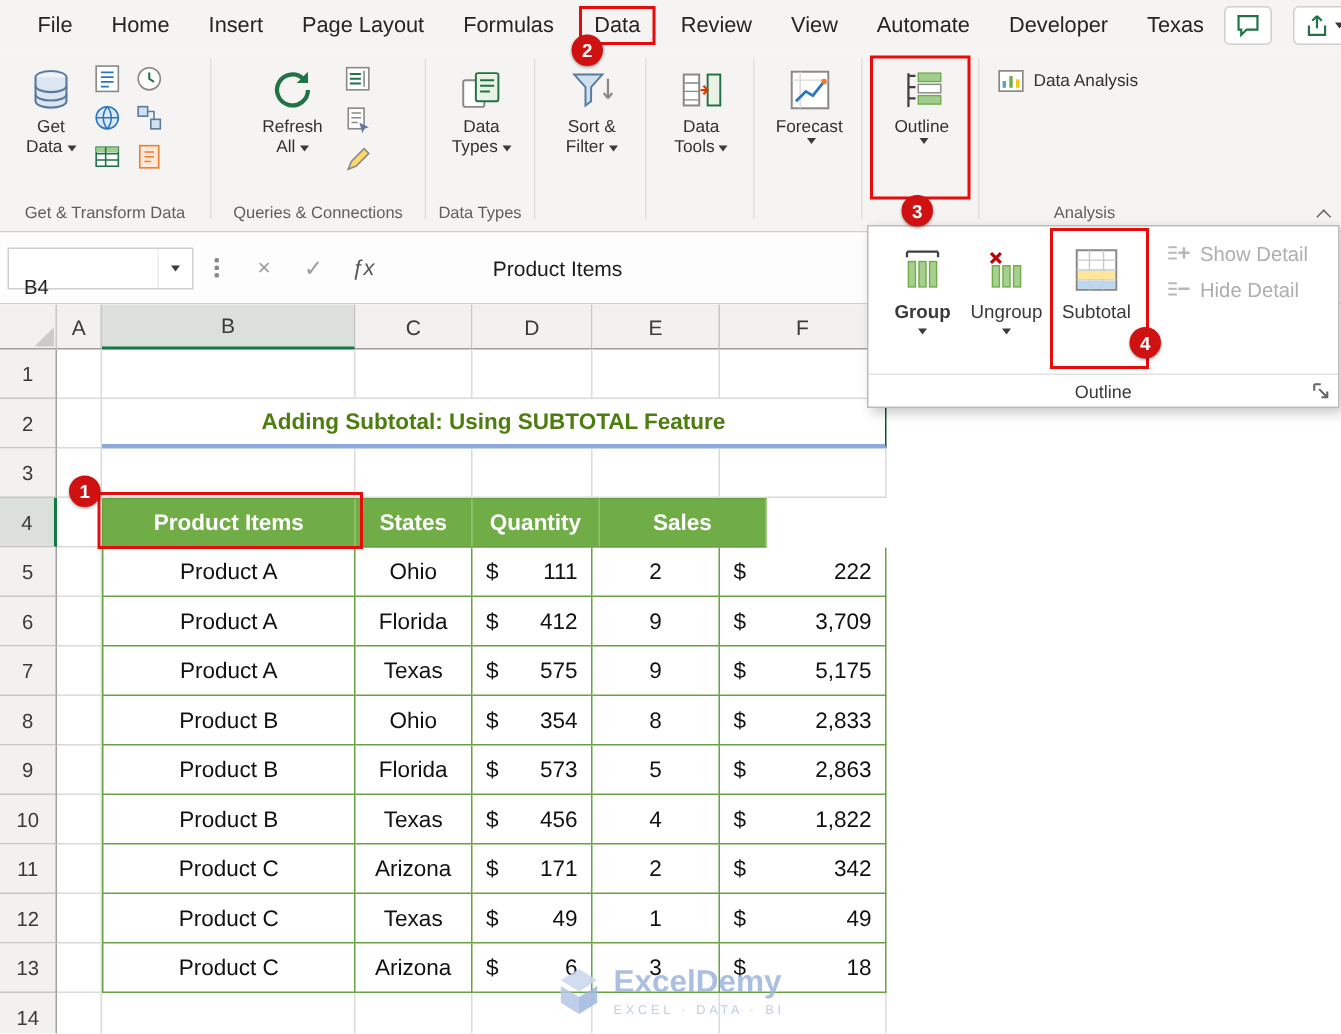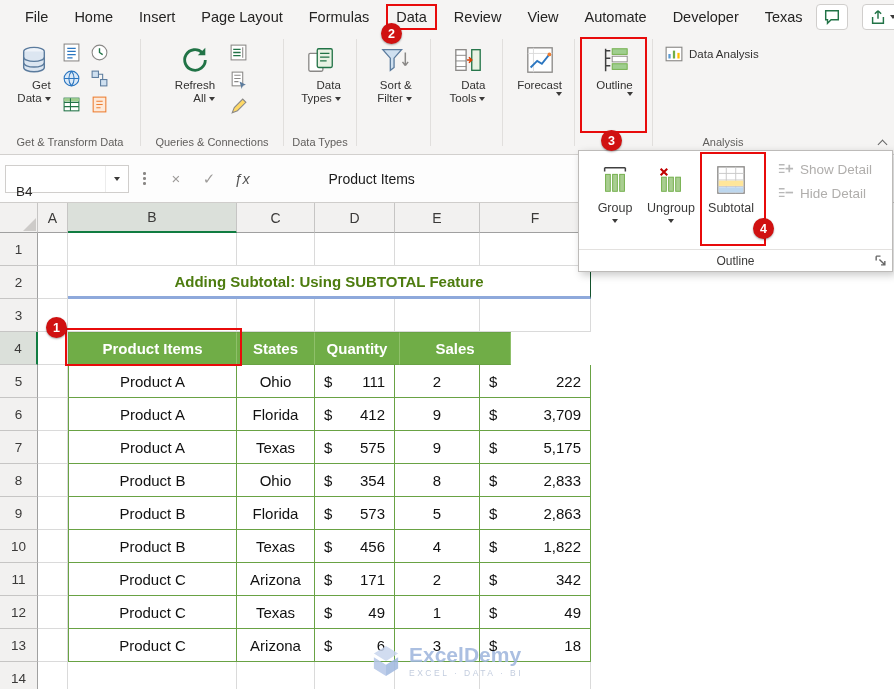--- a/index.html
+++ b/index.html
@@ -14,21 +14,21 @@
   .mb-btn { display:flex; align-items:center; gap:3px; border:1px solid #d0cecc; border-radius:4px; padding:3px 6px; background:#fff; }
 
   
   .ribbon { position:absolute; top:33px; left:0; width:894px; height:122px; background:#f5f4f3; border-bottom:1px solid #d2d0ce; display:flex; }
   .rdiv { width:1px; background:#e1dfdd; margin:6px 0 8px; flex:0 0 auto; }
   .rgroup { position:relative; flex:0 0 auto; height:121px; }
   .rglabel { position:absolute; bottom:6px; left:0; right:0; text-align:center; font-size:11px; color:#605e5c; white-space:nowrap; }
   .rgc { display:flex; align-items:flex-start; padding:0 4px 0 6px; }
   .bigbtn { display:flex; flex-direction:column; align-items:center; width:56px; padding-top:12px; }
   .bigbtn svg { width:30px; height:30px; }
-  .blbl { margin-top:4px; font-size:11.5px; color:#323130; line-height:13px; text-align:center; display:flex; flex-direction:column; align-items:flex-end; }
+  .blbl { margin-top:4px; font-size:11.5px; color:#323130; line-height:13px; text-align:center; display:flex; flex-direction:column; align-items:center; }
   .bl2 { display:flex; align-items:center; gap:3px; }
   .chev { width:0; height:0; border-left:3.5px solid transparent; border-right:3.5px solid transparent; border-top:4px solid #3b3a39; display:inline-block; }
   .minigrid { display:grid; grid-template-columns:19px 19px; gap:7px 9px; padding-top:10px; }
   .minicol { display:flex; flex-direction:column; gap:8px; padding-top:10px; margin-left:6px; }
   .mini { width:19px; height:19px; }
   .mini svg { width:19px; height:19px; display:block; }
   .da-btn { display:flex; align-items:center; gap:6px; margin:12px 0 0 12px; font-size:11.5px; color:#323130; }
   .da-btn svg { width:18px; height:18px; }
   .rg-analysis .rglabel { left:0; width:140px; right:auto; }
   .collapse-chev { position:absolute; right:8px; bottom:6px; width:7px; height:7px; border-left:1.5px solid #666; border-top:1.5px solid #666; transform:rotate(45deg); }
@@ -66,21 +66,21 @@
   .wm { position:absolute; left:372px; top:441px; display:flex; align-items:center; gap:9px; opacity:.85; }
   .wm-name { font-size:21px; font-weight:bold; color:#9db4dc; line-height:22px; }
   .wm-tag { font-size:8.5px; letter-spacing:2.5px; color:#b9c5d9; margin-top:2px; }
 
   
   .opanel { position:absolute; left:578px; top:150px; width:315px; height:122px; background:#fff; border:1px solid #bdbbb9; box-shadow:3px 3px 8px rgba(0,0,0,.22); z-index:50; }
   .om-item { position:absolute; top:5px; width:56px; height:92px; display:flex; flex-direction:column; align-items:center; padding-top:8px; }
   .om-item svg { width:32px; height:32px; }
   .om-lbl { margin-top:5px; font-size:12.5px; color:#3b3a39; }
   .om-item .chev { margin-top:4px; }
-  #om-group{left:8px;} #om-ungroup{left:64px;} #om-subtotal{left:124px;}
+  #om-group{left:8px;font-weight:bold;} #om-ungroup{left:64px;} #om-subtotal{left:124px;}
   .om-side { position:absolute; left:198px; top:10px; display:flex; flex-direction:column; gap:7px; }
   .om-detail { display:flex; align-items:center; gap:6px; font-size:13.5px; color:#b0aeac; }
   .om-detail svg { width:17px; height:17px; }
   .om-footer { position:absolute; left:0; right:0; bottom:0; height:22px; border-top:1px solid #e3e1df; display:flex; align-items:center; justify-content:center; font-size:12px; color:#3b3a39; }
   .om-launcher { position:absolute; right:5px; bottom:4px; width:13px; height:13px; }
 
   
   .redbox { position:absolute; border:2.6px solid #e80b0b; z-index:55; }
   #rb-outline { left:580px; top:37px; width:67px; height:96px; }
   #rb-subtotal { left:700px; top:152px; width:66px; height:94px; }

